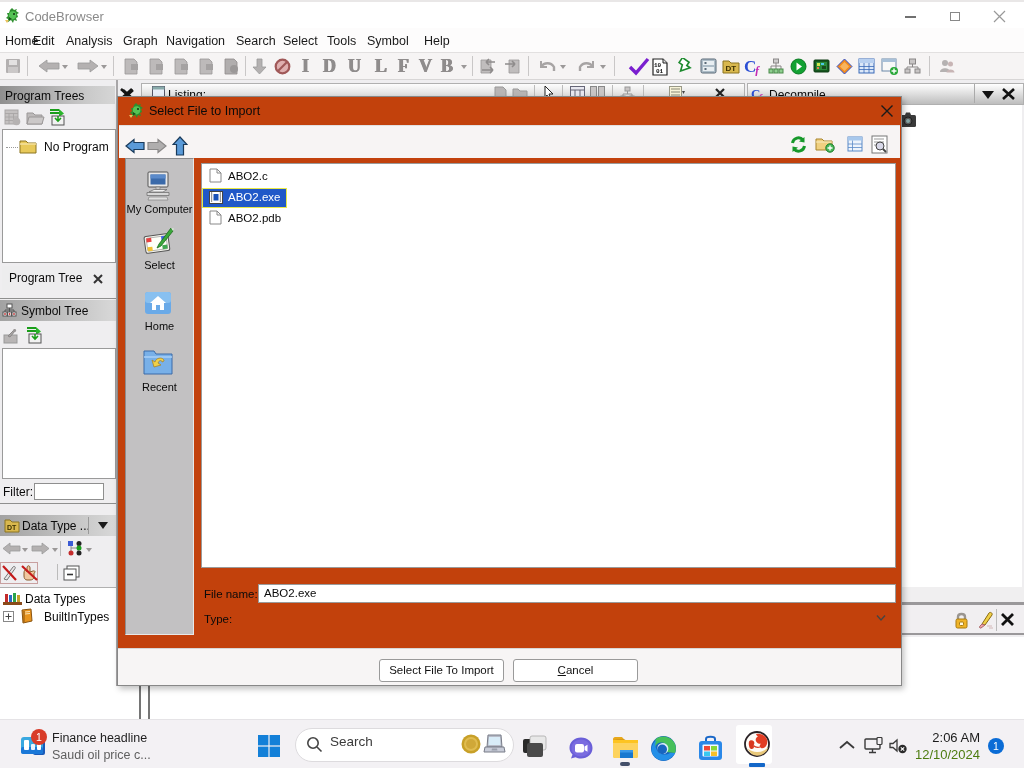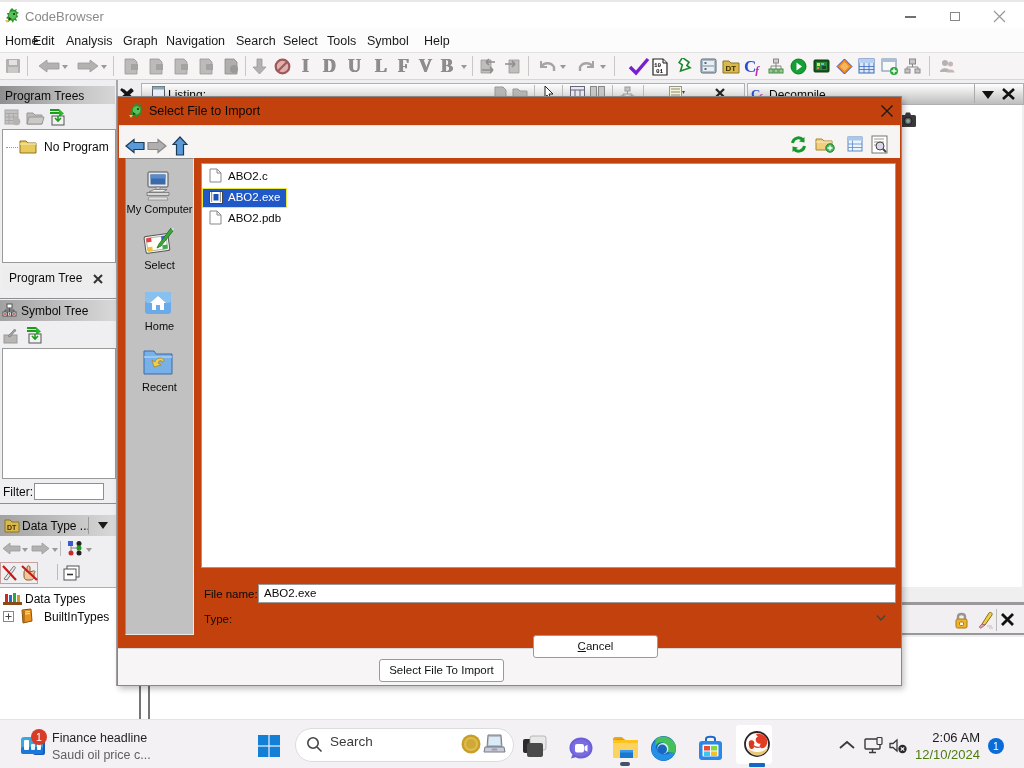--- a/index.html
+++ b/index.html
@@ -568,21 +568,21 @@
   <div class="abs" style="left:140px;top:487px;width:638px;height:19px;background:#fff;border:1px solid #9a9a9a;font-size:11.5px;color:#0a0a0a;line-height:17px;padding-left:5px;">ABO2.exe</div>
 
   <div class="abs" style="left:86px;top:516px;font-size:11.5px;color:#0a0a0a;">Type:</div>
   <svg class="abs" style="left:758px;top:517px" width="10" height="8" viewBox="0 0 10 8">
         <path d="M1 1.5 L5 6 L9 1.5" fill="none" stroke="#444" stroke-width="1.3"></path>
       </svg>
 
   <div class="abs" style="left:0px;top:551px;width:783px;height:1px;background:#d8d6d6;"></div>
   <div class="abs" style="left:0px;top:552px;width:783px;height:36px;background:#f7f5f5;"></div>
   <div class="btn" style="left:261px;top:562px;width:125px;">Select File To Import</div>
-  <div class="btn" style="left:395px;top:538px;width:125px;margin-left:20px;"><span style="text-decoration:underline">C</span>ancel</div>
+  <div class="btn" style="left:395px;top:562px;width:125px;"><span style="text-decoration:underline">C</span>ancel</div>
 </div>
 
 <div id="taskbar">
 
   <svg class="abs" style="left:21px;top:17px" width="25" height="19" viewBox="0 0 25 19">
     <rect x="12" y="2" width="12" height="16" rx="2" fill="#1a5ab8"></rect>
     <rect x="0" y="0" width="22" height="17" rx="3" fill="#38a8e0"></rect>
     <rect x="0" y="10" width="22" height="7" rx="2" fill="#1a78d8"></rect>
     <rect x="3" y="3" width="5" height="10" rx="1" fill="#fff"></rect>
     <rect x="10" y="7" width="4" height="6" rx="1" fill="#e8f4ff"></rect>

